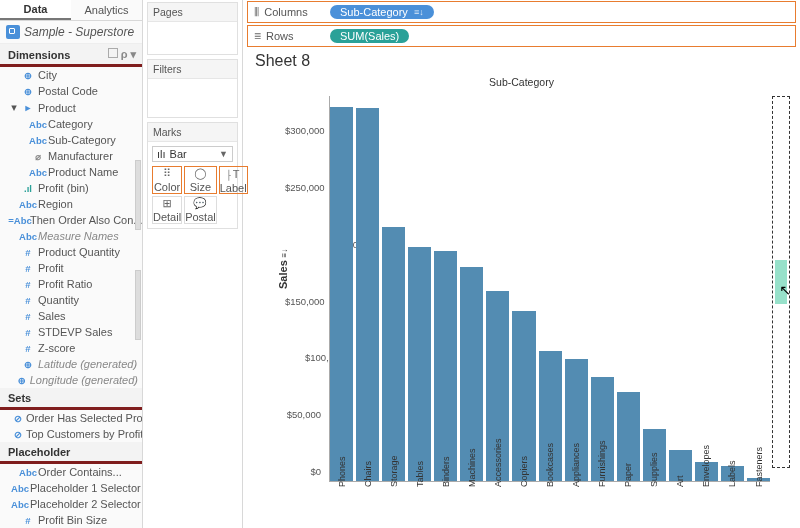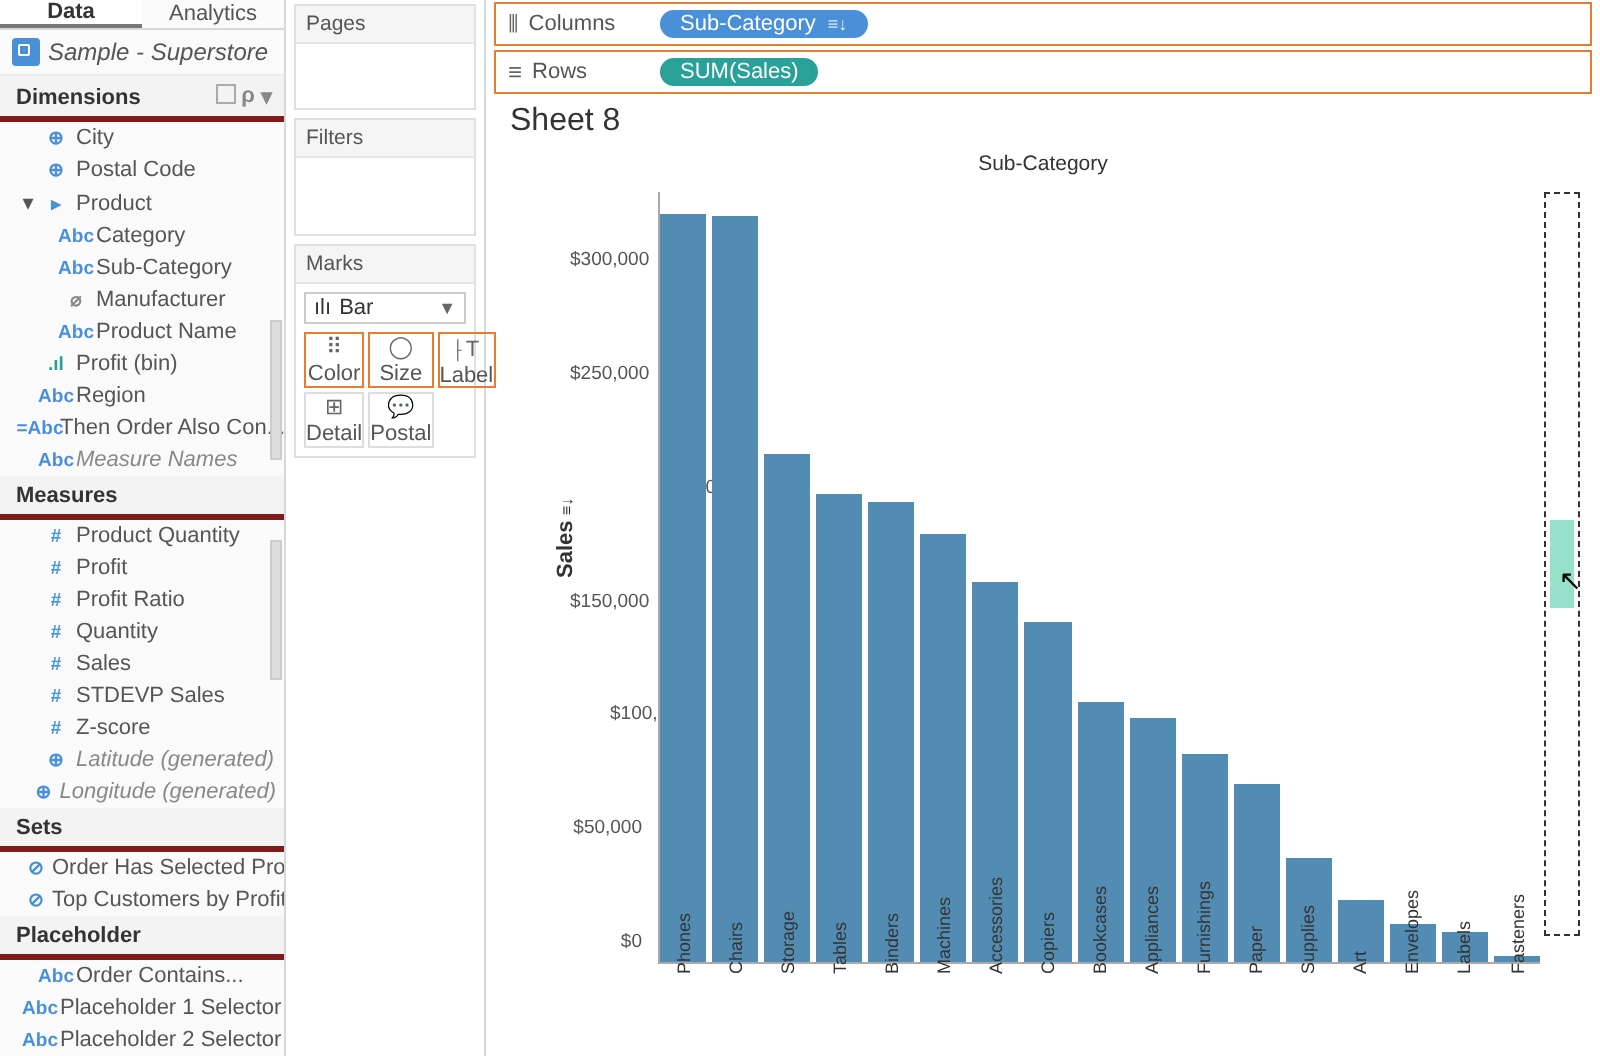--- a/index.html
+++ b/index.html
@@ -135,23 +135,20 @@
           <span class="icon">=Abc</span>
           <span class="lbl">Then Order Also Con...</span>
         </div>
         <div class="item italic">
           <span style="width: 8px;"></span>
           <span class="icon">Abc</span>
           <span class="lbl">Measure Names</span>
         </div>
       </div>
 
-    <div class="sect-head">
-      <span>Measures</span>
-    </div>
     <div class="list" id="meas-list">
         <div class="item">
           <span style="width: 8px;"></span>
           <span class="icon">#</span>
           <span class="lbl">Product Quantity</span>
         </div>
         <div class="item">
           <span style="width: 8px;"></span>
           <span class="icon">#</span>
           <span class="lbl">Profit</span>

